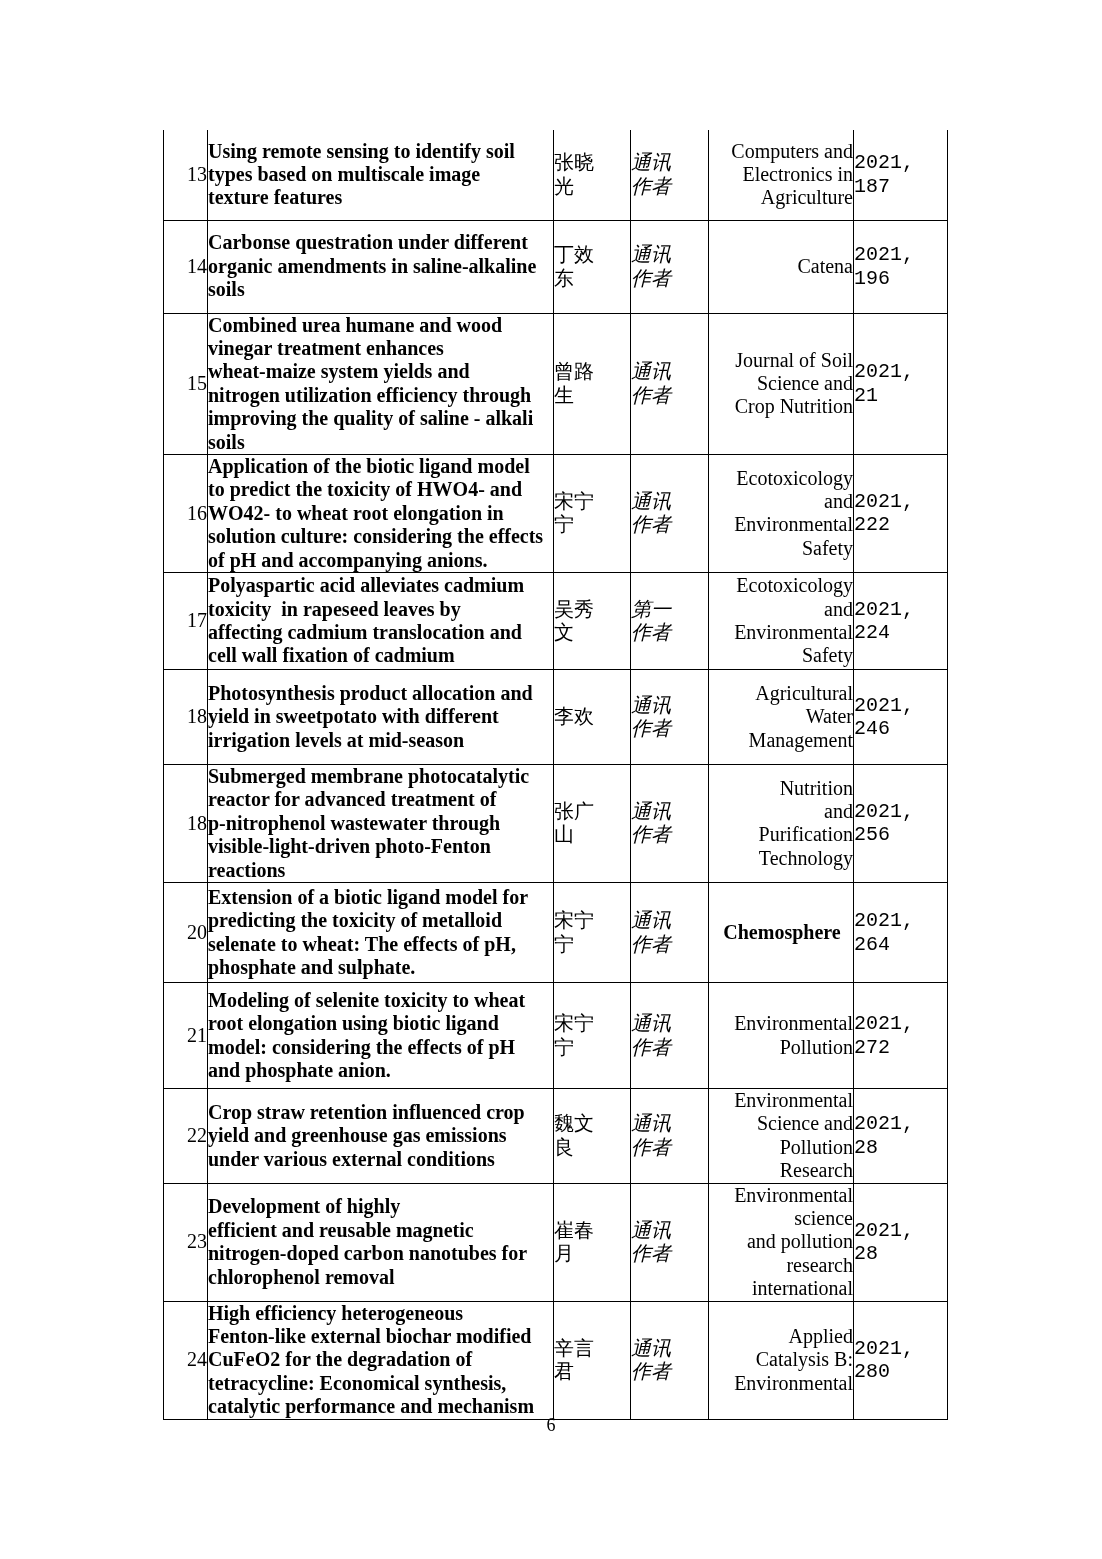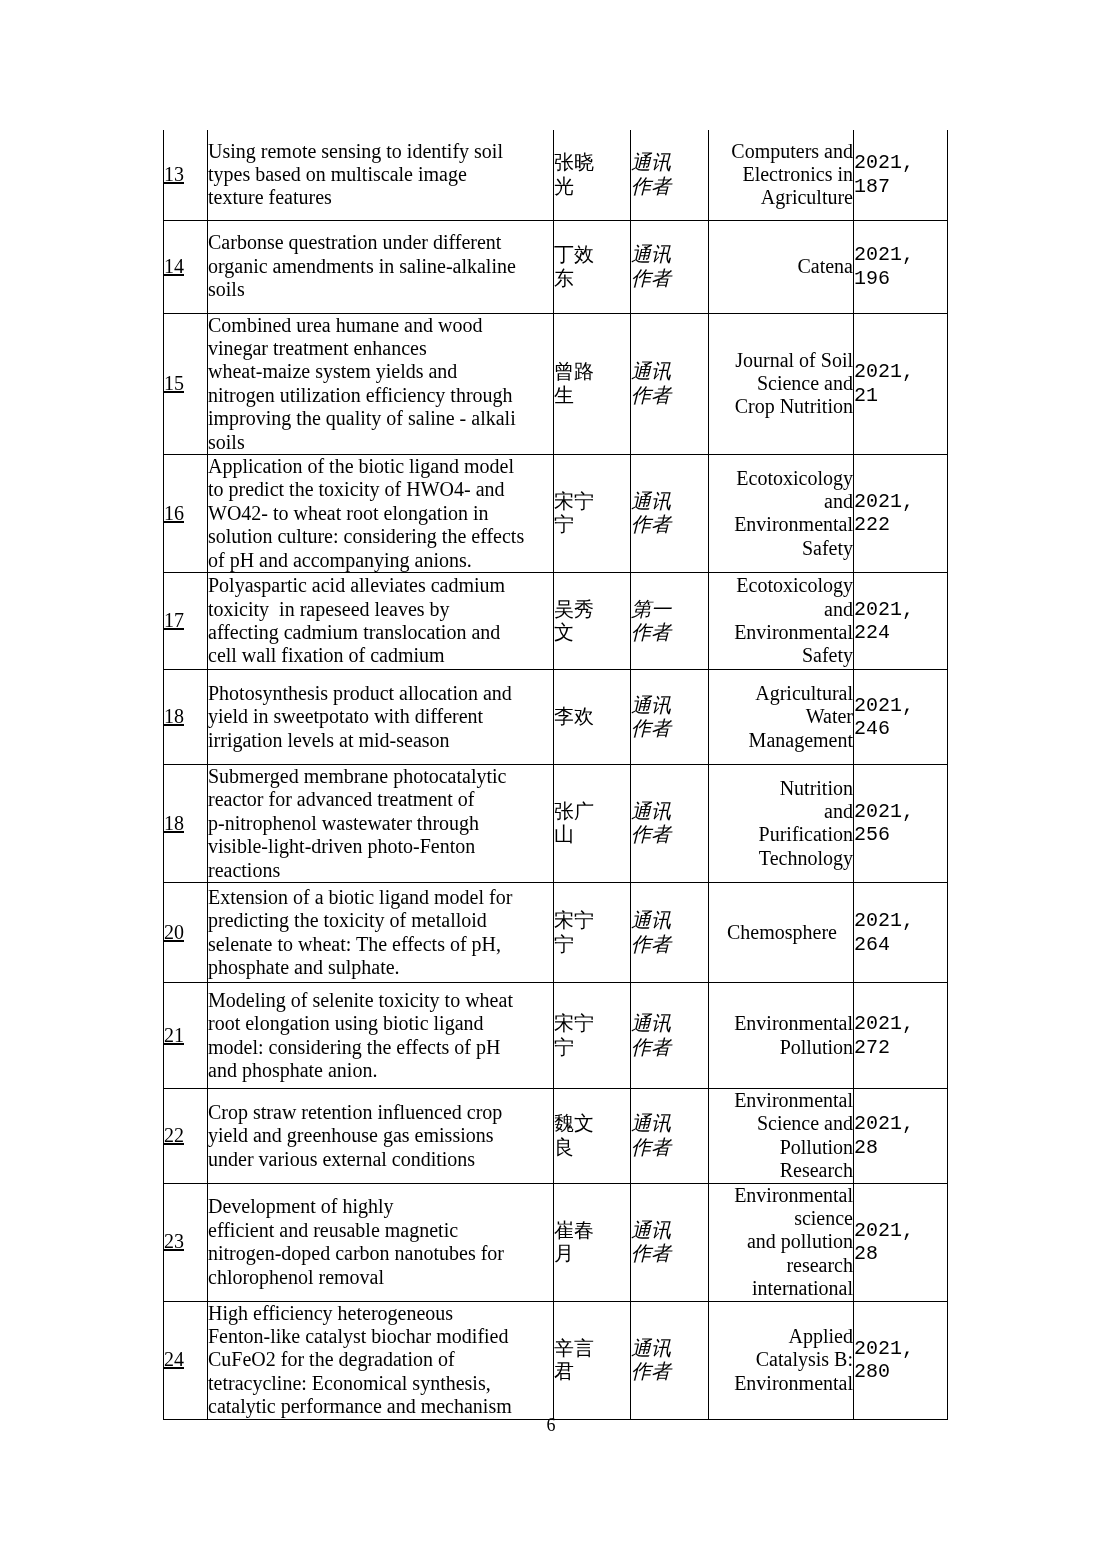--- a/index.html
+++ b/index.html
@@ -47,26 +47,26 @@
   tbody tr:nth-child(4)  { height: 117px; }
   tbody tr:nth-child(5)  { height: 97px;  }
   tbody tr:nth-child(6)  { height: 95px;  }
   tbody tr:nth-child(7)  { height: 115px; }
   tbody tr:nth-child(8)  { height: 100px; }
   tbody tr:nth-child(9)  { height: 106px; }
   tbody tr:nth-child(10) { height: 92px;  }
   tbody tr:nth-child(11) { height: 118px; }
   tbody tr:nth-child(12) { height: 115px; }
 
-  td.c-no      { text-align: left; text-decoration: underline; }
-  td.c-title   { padding: 2px 4px 2px 8px; }
+  td.c-no      { text-align: right; }
+  td.c-title   { padding: 2px 4px 2px 8px; font-weight: bold; }
   td.c-author  { padding-left: 8px; margin-left: 28px; }
   td.c-role    { padding-left: 8px; font-style: italic; }
   td.c-journal { padding: 2px 2px 2px 9px; text-align: right; }
-  td.c-journal.center { text-align: center; padding-left: 2px; }
+  td.c-journal.center { text-align: center; padding-left: 2px; font-weight: bold; }
   td.c-year    { padding-left: 7px; font-family: Liberation Mono, monospace; }
 
   .page-footer {
     position: absolute;
     left: 0;
     right: 0;
     top: 1414px;
     text-align: center;
     font-size: 18px;
     line-height: 22px;
@@ -256,21 +256,21 @@
     <td class="c-journal">Environmental
 science
 and pollution
 research
 international</td>
     <td class="c-year">2021, 28</td>
   </tr>
         <tr>
     <td class="c-no">24</td>
     <td class="c-title">High efficiency heterogeneous
-Fenton-like catalyst biochar modified
+Fenton-like external biochar modified
 CuFeO2 for the degradation of
 tetracycline: Economical synthesis,
 catalytic performance and mechanism</td>
     <td class="c-author">辛言
 君</td>
     <td class="c-role">通讯
 作者</td>
     <td class="c-journal">Applied
 Catalysis B:
 Environmental</td>

